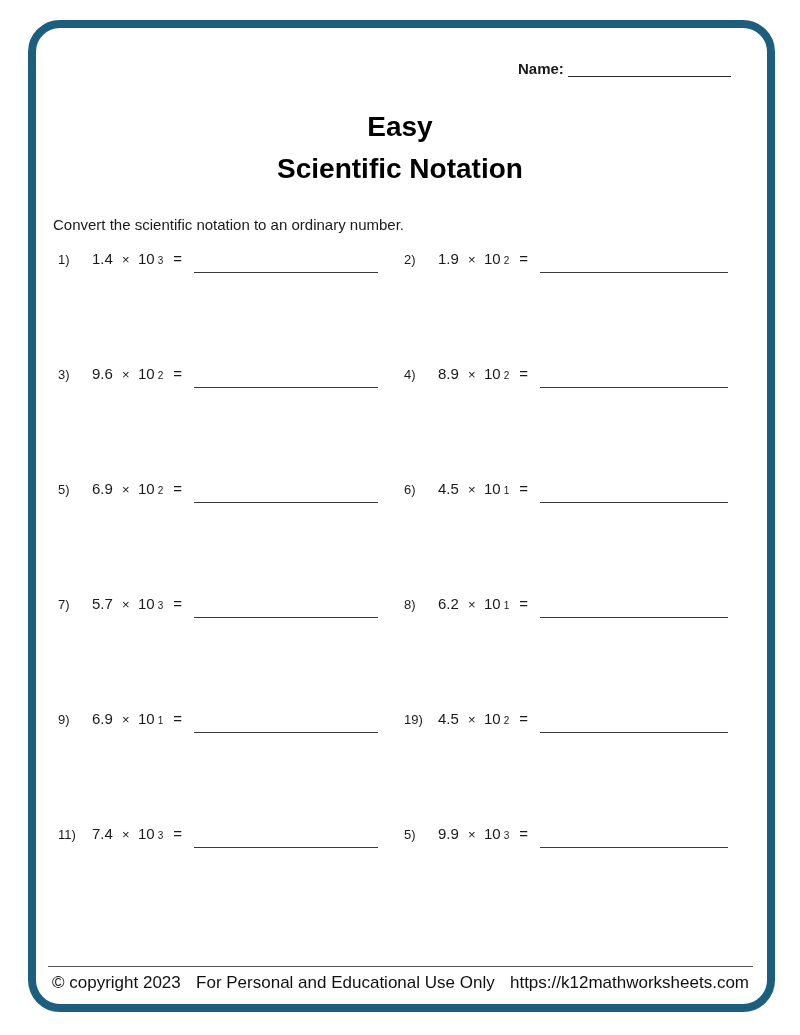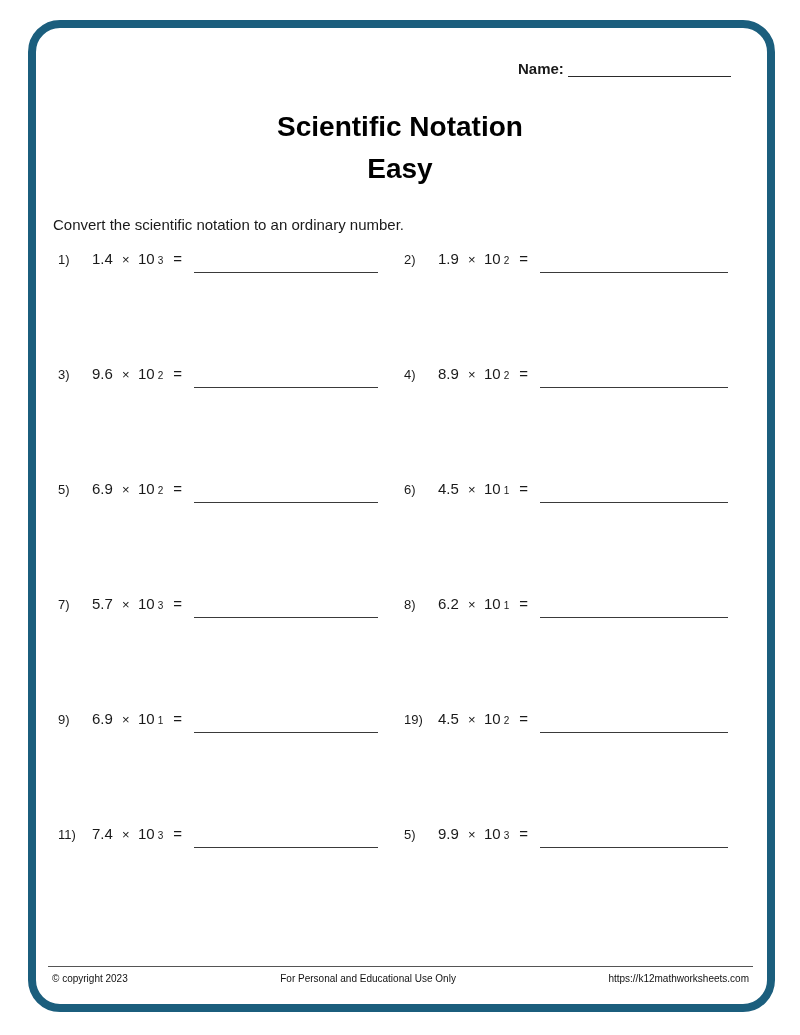--- a/index.html
+++ b/index.html
@@ -89,37 +89,37 @@
     width: 705px;
     border-top: 1.4px solid #555;
   }
   .footer-text {
     position: absolute;
     top: 973px; left: 48px;
     width: 705px;
     display: flex;
     justify-content: space-between;
     align-items: baseline;
-    font-size: 10px;
+    font-size: 17px;
     color: #111;
   }
   .footer-text > span { padding: 0 4px; }
 </style>
 </head>
 <body>
 
 <div class="frame"></div>
 
 <div class="name-row">
   <span>Name:</span><span class="name-line"></span>
 </div>
 
 <div class="title-block">
+  <div>Easy</div>
   <div>Scientific Notation</div>
-  <div>Easy</div>
 </div>
 
 <div class="instruction">Convert the scientific notation to an ordinary number.</div>
 
 <div class="problems">
 
   <div class="problem">
     <span class="pnum">1)</span>
     <span class="pval">1.4</span>
     <span class="ptimes">×</span>

